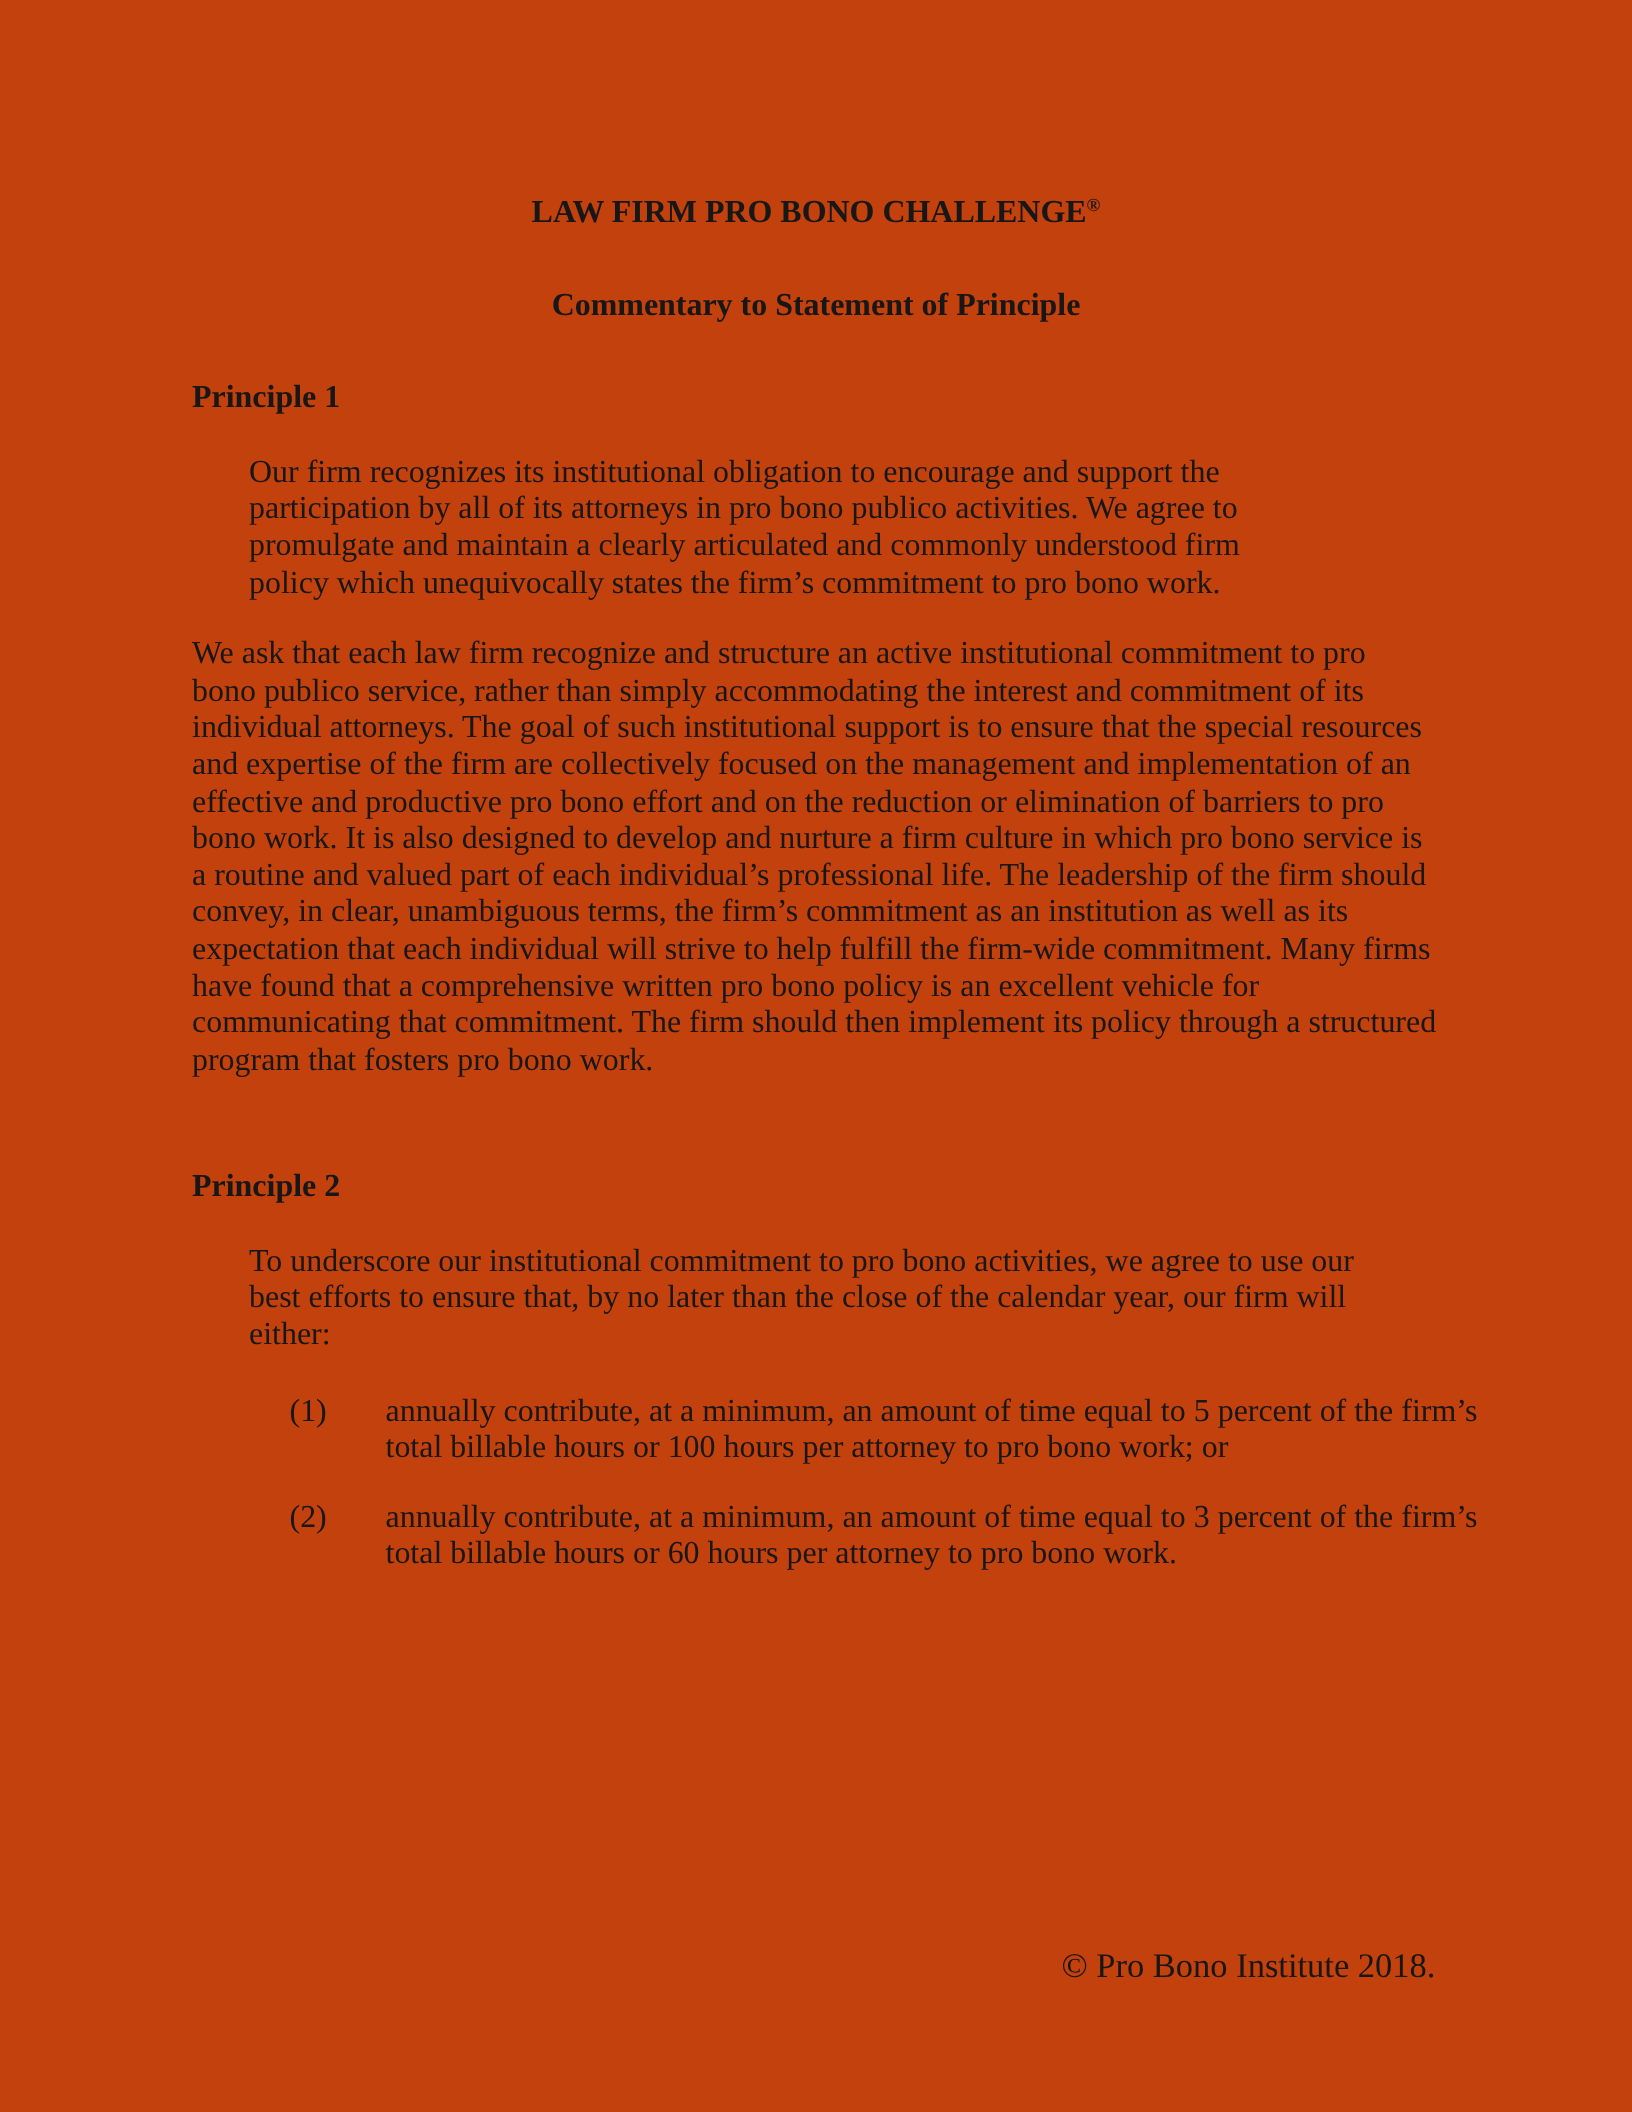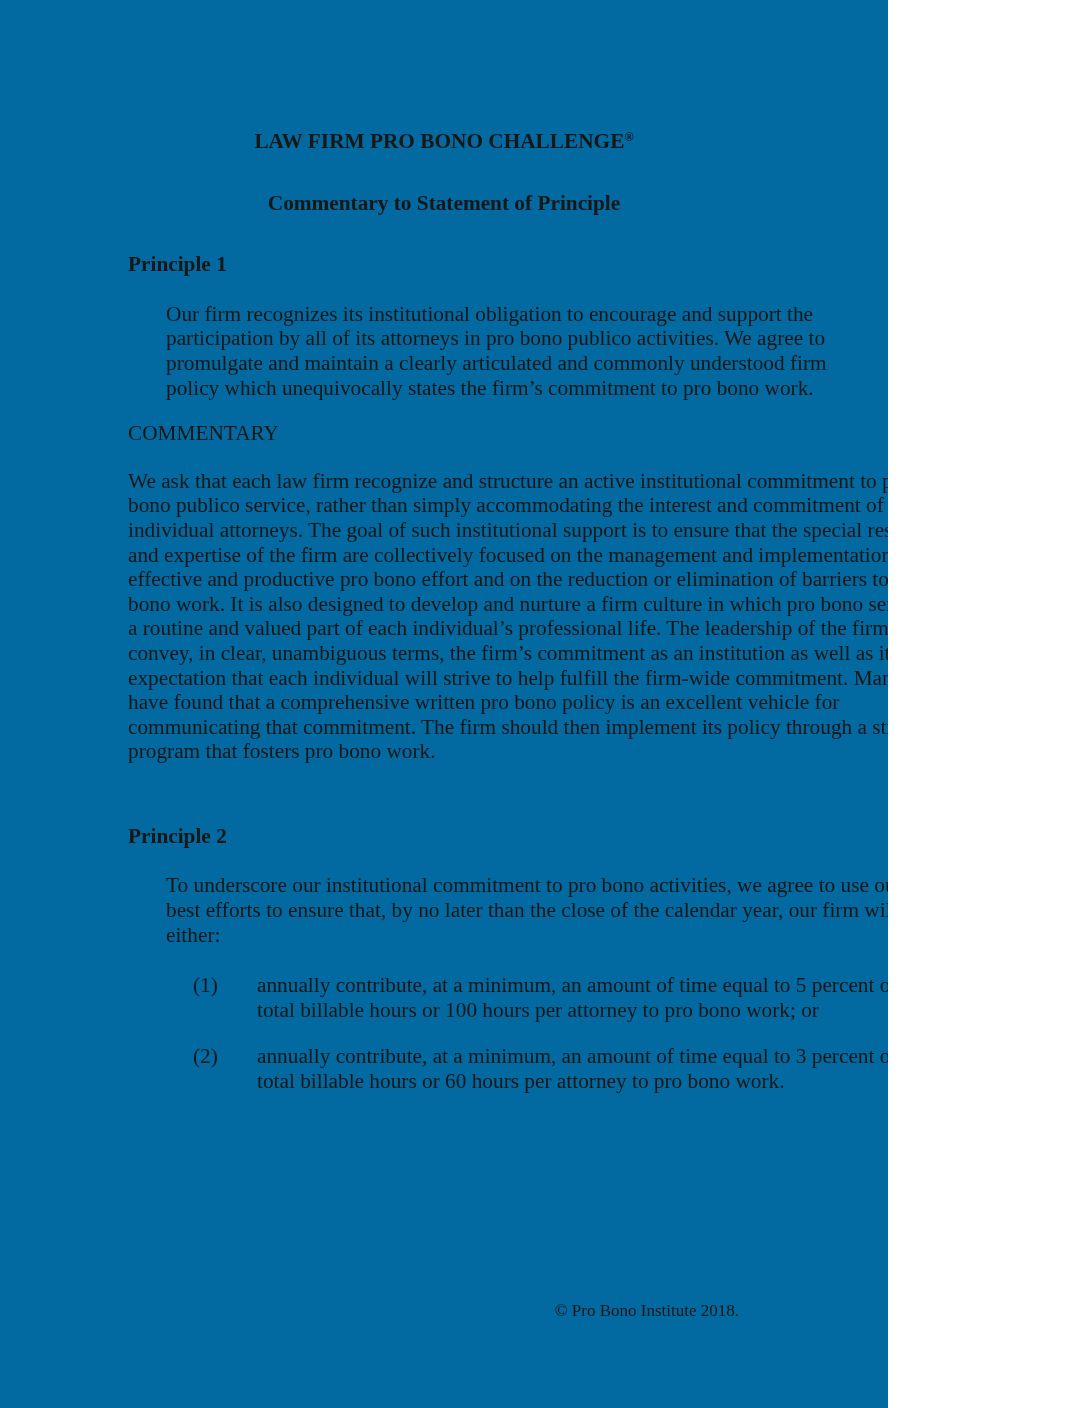--- a/index.html
+++ b/index.html
@@ -1,21 +1,21 @@
 <!DOCTYPE html>
 <html><head>
 <meta charset="utf-8">
 <style>
   * { margin: 0; padding: 0; box-sizing: border-box; }
   html, body { background: #ffffff; }
   .page {
     position: relative;
-    width: 888px;
+    width: 1088px;
     height: 1408px;
-    background: #0369a1;
+    background: #c2410c;
     color: #171717;
     font-family: "Liberation Serif", "DejaVu Serif", serif;
     font-size: 21.3px;
     line-height: 24.6px;
     padding: 129px 128px 0 128px;
     overflow: hidden;
   }
   .center { text-align: center; }
   .doc-title { font-weight: bold; margin-top: 0; }
   .doc-title sup {
@@ -38,22 +38,22 @@
     display: flex;
     margin-left: 65px;
   }
   .option-item.first { margin-top: 26px; }
   .option-item.second { margin-top: 22px; }
   .option-number { flex: none; width: 64px; }
   .option-text { white-space: pre; }
   .copyright-footer {
     position: absolute;
     top: 1300px;
-    right: 149px;
-    font-size: 17px;
+    right: 131px;
+    font-size: 23px;
     line-height: 21px;
     margin-left: 20px;
   }
 </style>
 </head>
 <body>
 
 <div class="page">
 
   <div class="doc-title center">
@@ -62,21 +62,20 @@
 
   <div class="doc-subtitle center">Commentary to Statement of Principle</div>
 
   <div class="principle-heading">Principle 1</div>
 
   <div class="quote">Our firm recognizes its institutional obligation to encourage and support the
 participation by all of its attorneys in pro bono publico activities. We agree to
 promulgate and maintain a clearly articulated and commonly understood firm
 policy which unequivocally states the firm’s commitment to pro bono work.</div>
 
-  <div class="commentary-label">COMMENTARY</div>
 
 
   <div class="commentary-paragraph">We ask that each law firm recognize and structure an active institutional commitment to pro
 bono publico service, rather than simply accommodating the interest and commitment of its
 individual attorneys. The goal of such institutional support is to ensure that the special resources
 and expertise of the firm are collectively focused on the management and implementation of an
 effective and productive pro bono effort and on the reduction or elimination of barriers to pro
 bono work. It is also designed to develop and nurture a firm culture in which pro bono service is
 a routine and valued part of each individual’s professional life. The leadership of the firm should
 convey, in clear, unambiguous terms, the firm’s commitment as an institution as well as its

